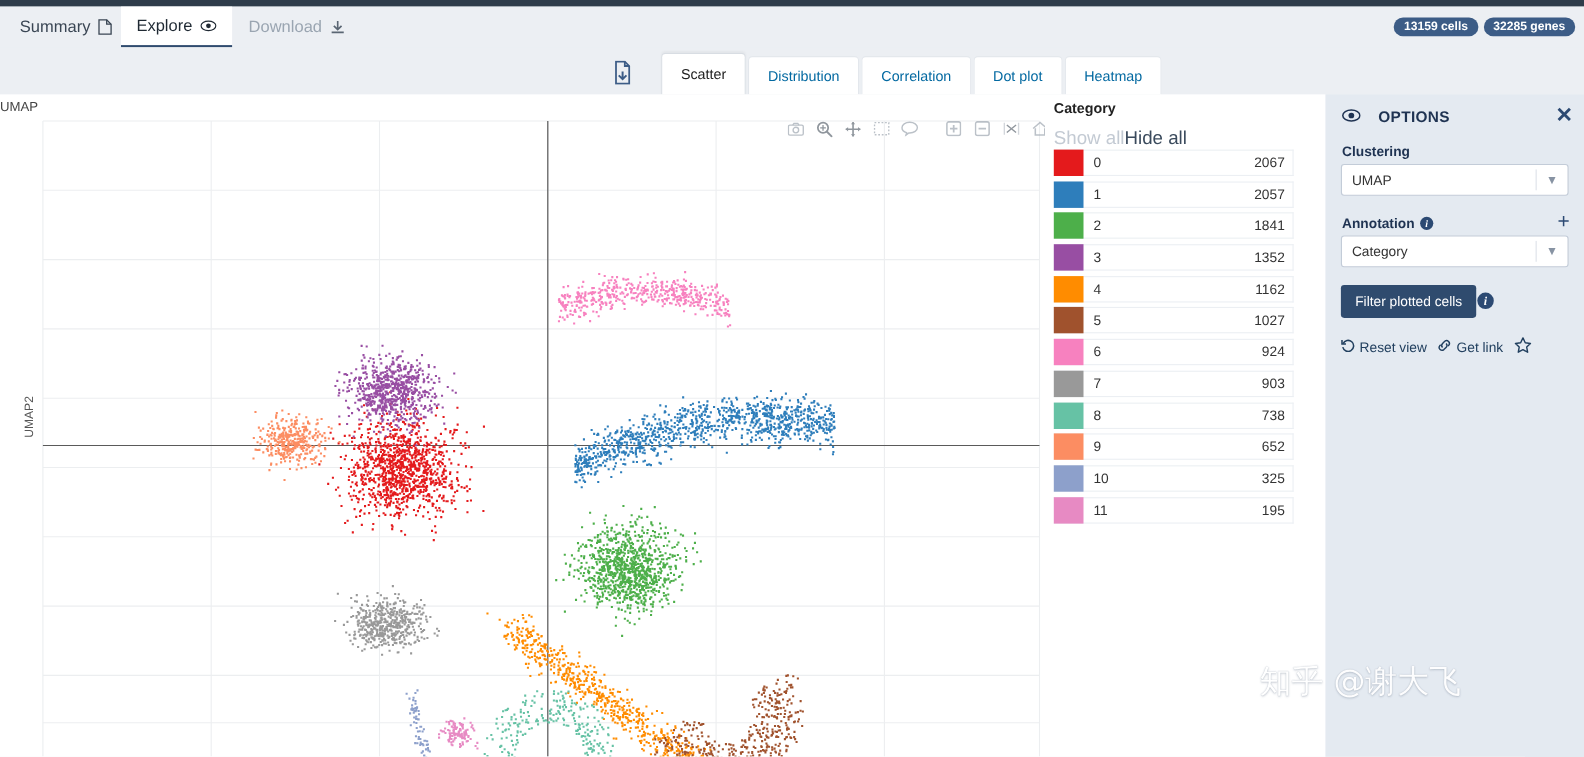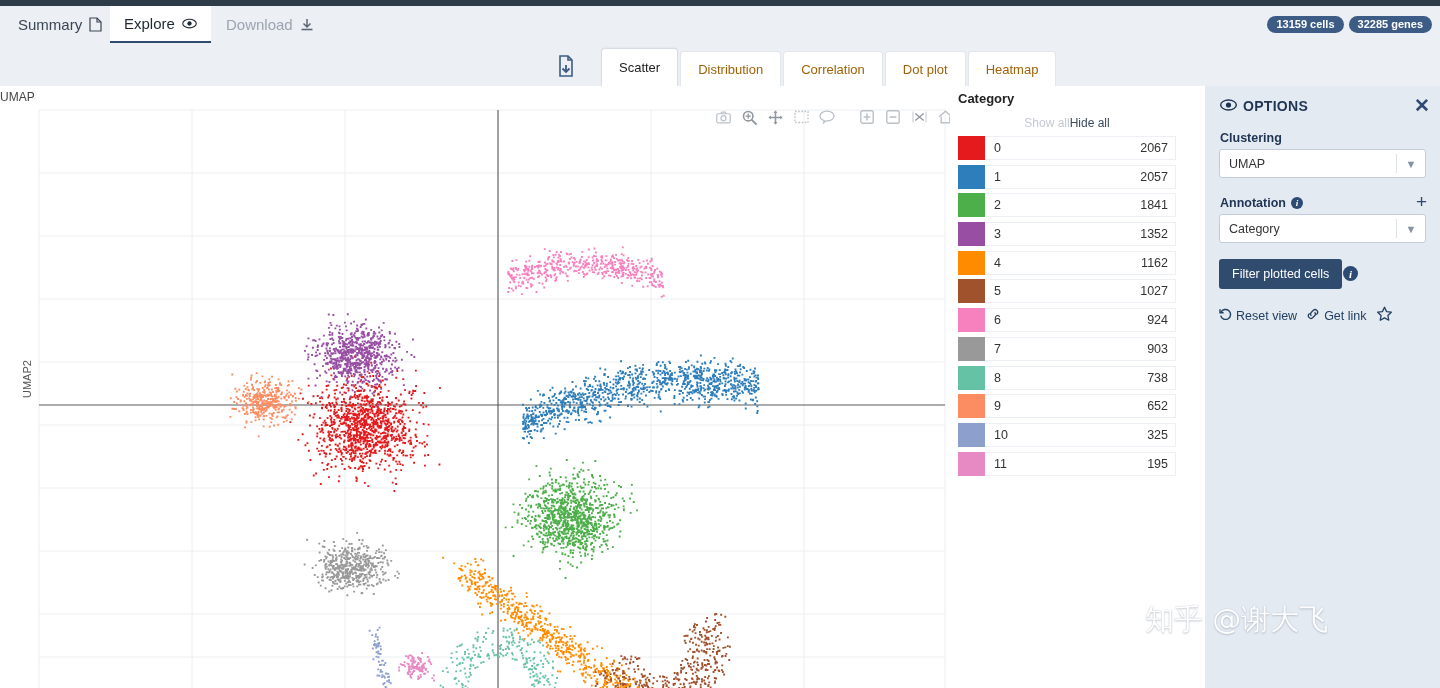--- a/index.html
+++ b/index.html
@@ -46,21 +46,21 @@
     background:#fff;padding:0 14px;font-size:13px;color:#333;box-sizing:border-box;outline:none;
     font-family:"Liberation Sans", sans-serif;
   }
   .searchinput::placeholder{color:#9aa5b1;}
   .fileicon{position:absolute;left:556px;top:12px;width:20px;height:22px;cursor:pointer;}
 
   
   .plottabs{position:absolute;left:601px;top:48px;height:38px;display:flex;align-items:flex-end;}
   .ptab{
     height:35px;line-height:35px;padding:0 17px;background:#fff;border:1px solid #e3e7ec;
-    border-bottom:none;border-radius:4px 4px 0 0;color:#a16207;font-size:13px;margin-right:2px;
+    border-bottom:none;border-radius:4px 4px 0 0;color:#0369a1;font-size:13px;margin-right:2px;
     cursor:pointer;box-sizing:border-box;
   }
   .ptab.active{color:#222;height:38px;line-height:38px;border-color:#d8dde3;box-shadow:0 -1px 2px rgba(0,0,0,.04);}
 
   
   .whitepane{position:absolute;left:0;top:86px;width:1205px;height:602px;background:#fff;}
   .plotarea{position:absolute;left:0;top:86px;width:950px;height:602px;background:#fff;overflow:hidden;}
 
   .plottitle{position:absolute;left:0;top:90px;font-size:12px;color:#444;}
   .ylabel{
@@ -69,35 +69,35 @@
   }
 
   
   .modebar{position:absolute;left:712px;top:107px;display:flex;gap:4px;align-items:center;}
   .mbtn{width:22px;height:20px;display:flex;align-items:center;justify-content:center;cursor:pointer;opacity:.75;}
   .mbtn.on{opacity:1;}
 
   
   .legend{position:absolute;left:950px;top:86px;width:255px;height:602px;background:#fff;}
   .legtitle{position:absolute;left:8px;top:5px;font-size:13px;font-weight:bold;color:#222;}
-  .legctl{position:absolute;left:8px;top:30px;width:218px;display:flex;justify-content:center;font-size:12px;}
+  .legctl{position:absolute;left:8px;top:30px;width:218px;display:flex;justify-content:flex-start;font-size:17px;}
   .legctl .showall{color:#c3cad3;cursor:pointer;}
   .legctl .hideall{color:#3a4a5c;cursor:pointer;}
   .legitems{position:absolute;left:8px;top:50px;width:218px;}
   .legrow{
     display:flex;align-items:center;height:24px;margin-bottom:4.7px;
     border:1px solid #eceff3;border-left:none;box-sizing:border-box;cursor:pointer;background:#fff;
   }
   .legsw{width:27px;height:24px;flex:none;}
   .leglabel{flex:1;padding-left:9px;font-size:12.5px;color:#333;}
   .legcount{padding-right:7px;font-size:12.5px;color:#333;}
 
   
   .options{position:absolute;left:1205px;top:86px;width:235px;height:602px;background:#e4eaf1;}
-  .opthead{position:absolute;left:15px;top:12px;display:flex;align-items:center;gap:6px;
+  .opthead{position:absolute;left:15px;top:12px;display:flex;align-items:center;gap:16px;
     font-size:14px;font-weight:bold;color:#1f3352;letter-spacing:.3px;}
   .optclose{position:absolute;right:10px;top:10px;font-size:19px;color:#2c4a73;cursor:pointer;line-height:1;font-weight:bold;}
   .optlabel{position:absolute;font-size:12.5px;font-weight:bold;color:#1f3352;}
   .optselect{
     position:absolute;left:14px;width:207px;height:29px;background:#fff;border:1px solid #c3ccd8;
     border-radius:3px;display:flex;align-items:center;box-sizing:border-box;cursor:pointer;
   }
   .optselect .val{flex:1;padding-left:9px;font-size:12.5px;color:#333;}
   .optselect .sep{width:1px;height:19px;background:#dde2e9;}
   .optselect .chev{width:28px;text-align:center;color:#8793a3;font-size:11px;}

